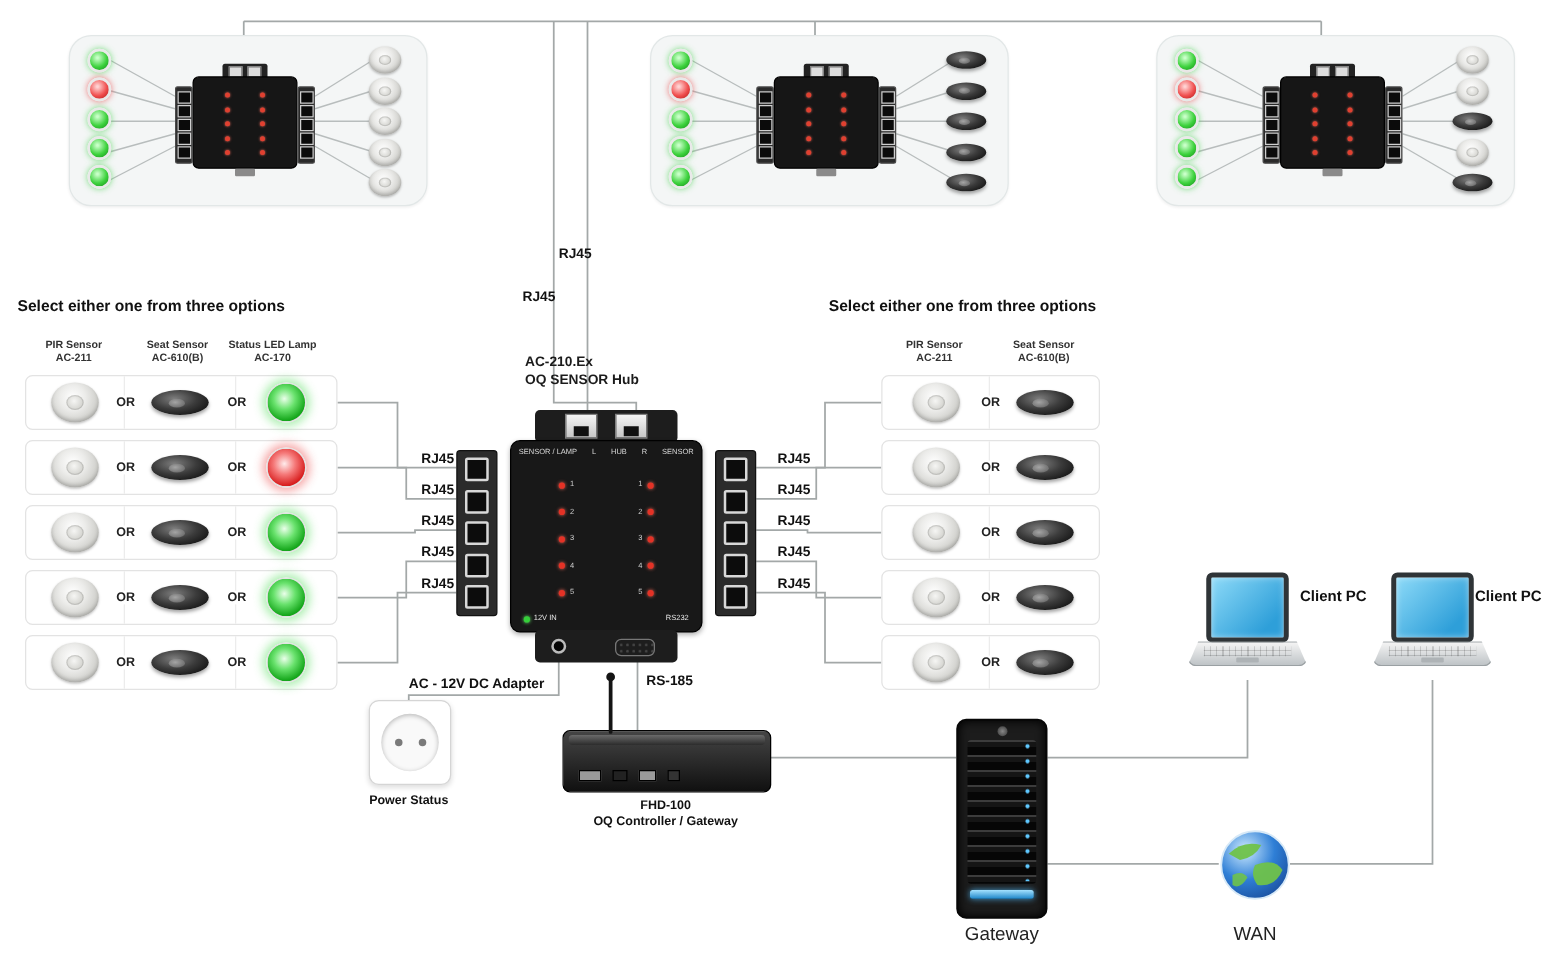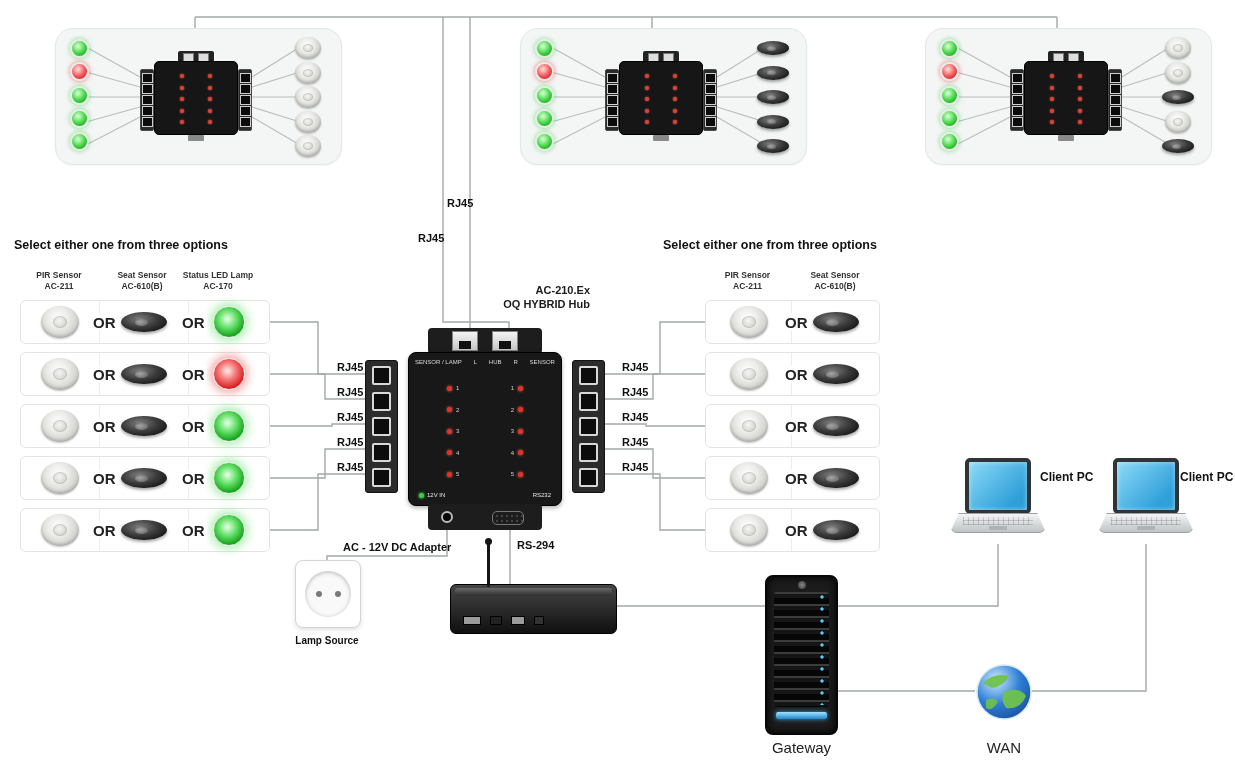--- a/index.html
+++ b/index.html
@@ -60,25 +60,25 @@
   .mstrip i{width:9px;height:8px;margin:0 auto;background:#0b0b0b;border:1px solid #cfcfcf;}
   .mnub{position:absolute;left:48px;bottom:0;width:16px;height:6px;background:#8a8a8a;border-radius:1px;}
 
   
   .secTitle{position:absolute;font-weight:bold;font-size:12.5px;color:#111;}
   .colhead{position:absolute;font-size:8.5px;font-weight:bold;color:#333;text-align:center;line-height:1.3;}
   .orow{position:absolute;height:44px;background:#fff;border:1px solid #e3e3e3;border-radius:6px;display:flex;box-sizing:border-box;}
   .cell{display:flex;align-items:center;justify-content:center;position:relative;}
   .cell+.cell{border-left:1px solid #ececec;}
   .orchip{position:absolute;left:-9px;top:50%;transform:translateY(-50%);background:#fff;padding:0 2px;
-          font-size:15px;font-weight:bold;color:#222;z-index:2;}
+          font-size:10px;font-weight:bold;color:#222;z-index:2;}
   .rj{position:absolute;font-weight:bold;font-size:11px;color:#111;}
 
   
-  .hubtitle{position:absolute;left:420px;top:284px;width:170px;text-align:right;font-weight:bold;font-size:11px;line-height:1.25;}
+  .hubtitle{position:absolute;left:420px;top:284px;width:170px;text-align:left;font-weight:bold;font-size:11px;line-height:1.25;}
   .hubtop,.hubbot{position:absolute;left:428px;width:114px;height:26px;background:#1d1d1d;border-radius:4px;
           display:flex;align-items:center;}
   .hubtop{top:328px;justify-content:center;gap:14px;}
   .hubbot{top:504px;}
   .rport{width:24px;height:18px;background:linear-gradient(#f4f4f4,#c6c6c6);border:1px solid #808080;position:relative;}
   .rport::after{content:'';position:absolute;left:50%;bottom:1px;transform:translateX(-50%);width:12px;height:8px;background:#101010;}
   .dcjack{position:absolute;left:13px;top:7px;width:12px;height:12px;border-radius:50%;background:#050505;border:2px solid #bbb;box-sizing:border-box;}
   .db9{position:absolute;right:18px;top:7px;width:30px;height:12px;background:linear-gradient(#e8e8e8,#b5b5b5);
        border:1px solid #777;border-radius:5px;background-image:radial-gradient(circle at 4px 4px,#444 0 .8px,transparent 1.4px);
        background-size:5px 5px;}
@@ -548,21 +548,21 @@
   <div class="rj" style="left:622px;top:386px">RJ45</div>
   <div class="rj" style="left:622px;top:411px">RJ45</div>
   <div class="rj" style="left:622px;top:436px">RJ45</div>
   <div class="rj" style="left:622px;top:461px">RJ45</div>
 
   <div class="rj" style="left:447px;top:197px">RJ45</div>
   <div class="rj" style="left:418px;top:232px">RJ45</div>
 
   <div class="hubtitle">
     <div>AC-210.Ex</div>
-    <div>OQ HYBRID Hub</div>
+    <div>OQ SENSOR Hub</div>
   </div>
   <div class="hubtop">
     <span class="rport"></span>
     <span class="rport"></span>
   </div>
   <div class="jackstrip" style="left:365px">
     <span class="jack"></span>
     <span class="jack"></span>
     <span class="jack"></span>
     <span class="jack"></span>
@@ -633,39 +633,43 @@
           <span>12V IN</span>
         </span>
       <span>RS232</span>
     </div>
   </div>
   <div class="hubbot">
     <span class="dcjack"></span>
     <span class="db9"></span>
   </div>
 
-  <div class="blabel" style="left:343px;top:541px">AC - 12V DC Adapter</div>
-  <div class="blabel" style="left:517px;top:539px">RS-294</div>
+  <div class="blabel" style="left:327px;top:541px">AC - 12V DC Adapter</div>
+  <div class="blabel" style="left:517px;top:539px">RS-185</div>
 
   <div class="powerbox">
     <div class="socket">
       <span class="hole"></span>
       <span class="hole"></span>
     </div>
   </div>
-  <div class="devlabel" style="left:282px;top:634px;width:90px">Lamp Source</div>
+  <div class="devlabel" style="left:282px;top:634px;width:90px">Power Status</div>
 
   <div class="gateway">
     <div class="antenna"></div>
     <div class="gports">
       <span class="gp a"></span>
         <span class="gp b"></span>
         <span class="gp c"></span>
         <span class="gp d"></span>
     </div>
+  </div>
+  <div class="devlabel" style="left:450px;top:638px;width:165px">
+    <div>FHD-100</div>
+    <div>OQ Controller / Gateway</div>
   </div>
 
   <div class="server">
     <span class="semblem"></span>
     <div class="ribs"></div>
     <div class="sdots"></div>
     <div class="sglow"></div>
   </div>
   <div class="biglabel" style="left:765px;top:739px;width:73px">Gateway</div>
 

